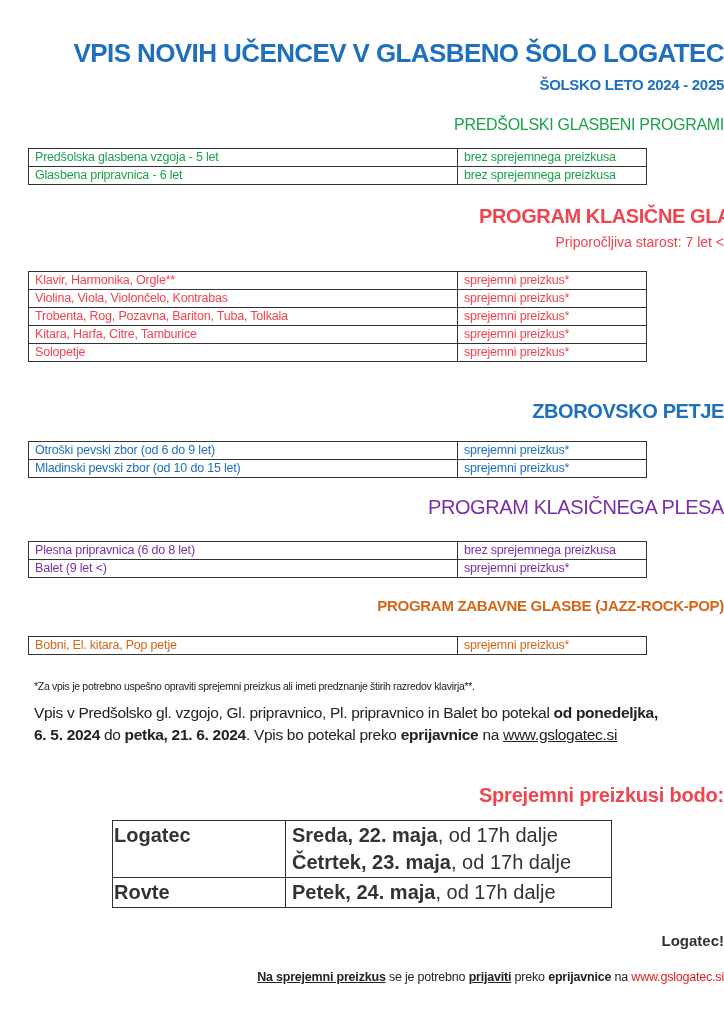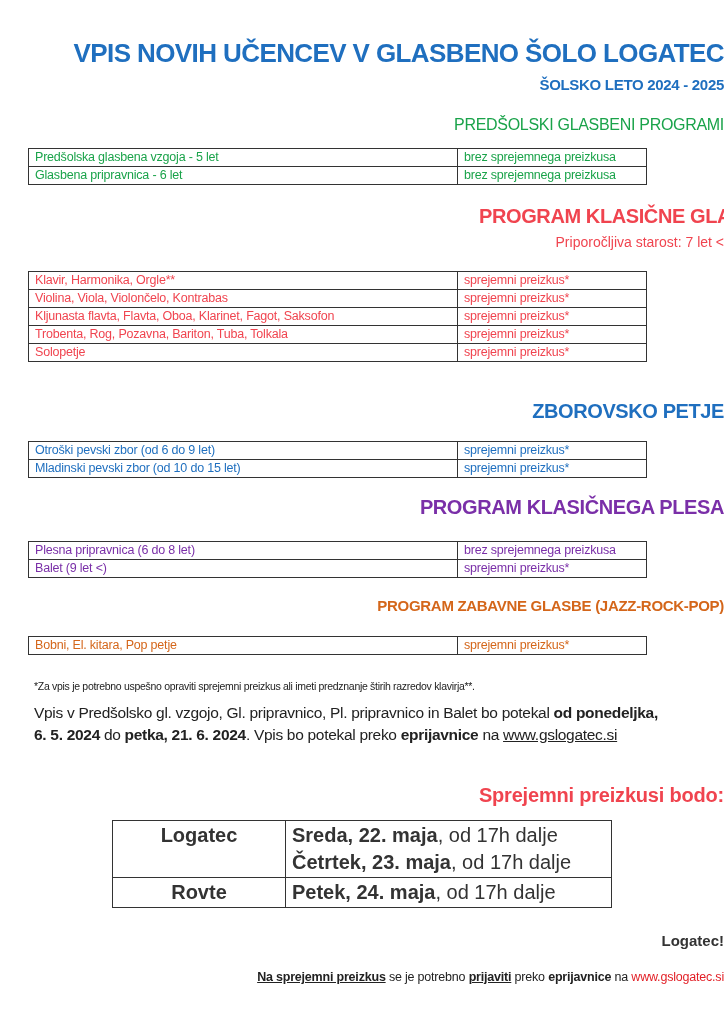--- a/index.html
+++ b/index.html
@@ -6,42 +6,42 @@
   body { width: 724px; height: 1024px; position: relative; overflow: hidden;
          font-family: "Liberation Sans", "DejaVu Sans", sans-serif; color: #222; }
   .abs { position: absolute; }
   .center { left: 0; width: 724px; text-align: right; }
   .title { top: 38px; font-size: 26px; font-weight: bold; color: #1f6fbf; letter-spacing: -0.6px; }
   .subtitle { top: 76px; font-size: 15px; font-weight: bold; color: #1f6fbf; letter-spacing: -0.3px; }
   .sec-green { top: 116px; font-size: 16px; color: #1aa34a; letter-spacing: -0.3px; }
   .sec-red { top: 205px; font-size: 20px; font-weight: bold; color: #f0444f; letter-spacing: -0.4px; padding-left: 47px; }
   .sec-red-sub { top: 234px; font-size: 14px; color: #f0444f; }
   .sec-blue { top: 400px; font-size: 20px; font-weight: bold; color: #1f6fbf; letter-spacing: -0.4px; }
-  .sec-purple { top: 496px; font-size: 20px; font-weight: bold; color: #7a2fa8; letter-spacing: -0.4px; }
+  .sec-purple { top: 496px; font-size: 20px; font-weight: normal; color: #7a2fa8; letter-spacing: -0.4px; }
   .sec-orange { top: 597px; font-size: 15px; font-weight: bold; color: #d4661a; letter-spacing: -0.3px; }
 
   table.prog { position: absolute; left: 28px; width: 619px; border-collapse: collapse; table-layout: fixed; }
   table.prog td { border: 1.5px solid #333; height: 17px; padding: 0 0 0 6px; font-size: 12.5px;
                   line-height: 17px; white-space: nowrap; overflow: hidden; letter-spacing: -0.2px; }
   table.prog td.c1 { width: 422px; }
   .green td { color: #1aa34a; }
   .red td { color: #f0444f; }
   .blue td { color: #1f6fbf; }
   .purple td { color: #7a2fa8; }
   .orange td { color: #d4661a; }
 
   .footnote { left: 34px; top: 680px; font-size: 10.5px; color: #222; letter-spacing: -0.3px; }
   .enroll { left: 34px; top: 702px; width: 680px; font-size: 15.5px; line-height: 22px; color: #222; letter-spacing: -0.3px; }
   .enroll b { font-weight: bold; }
   .enroll u { text-decoration: underline; }
 
   .exam-title { top: 784px; font-size: 20px; font-weight: bold; color: #f0444f; letter-spacing: -0.2px; }
   table.exam { position: absolute; left: 112px; top: 820px; width: 500px; border-collapse: collapse; table-layout: fixed; }
   table.exam td { border: 1.5px solid #333; font-size: 20px; color: #333; vertical-align: top; line-height: 27px; }
-  table.exam td.loc { width: 170px; text-align: center; font-weight: bold; }
+  table.exam td.loc { width: 170px; font-weight: bold; }
   table.exam td.dates { padding-left: 6px; white-space: nowrap; }
   table.exam .line { display: block; }
 
   .important { top: 932px; font-size: 15px; font-weight: bold; color: #333; }
   .note { top: 970px; font-size: 12.5px; color: #222; letter-spacing: -0.2px; }
   .note .u { text-decoration: underline; font-weight: bold; margin-top: 11px; }
   .note .red { color: #e21f26; }
 </style>
 </head>
 <body>
@@ -69,25 +69,25 @@
   <tbody>
       <tr>
         <td class="c1">Klavir, Harmonika, Orgle**</td>
         <td>sprejemni preizkus*</td>
       </tr>
   <tr>
         <td class="c1">Violina, Viola, Violončelo, Kontrabas</td>
         <td>sprejemni preizkus*</td>
       </tr>
   <tr>
-        <td class="c1">Kljunasta flavta, Flavta, Oboa, Klarinet, Fagot, Saksofon</td>
+        <td class="c1">Trobenta, Rog, Pozavna, Bariton, Tuba, Tolkala</td>
         <td>sprejemni preizkus*</td>
       </tr>
   <tr>
-        <td class="c1">Trobenta, Rog, Pozavna, Bariton, Tuba, Tolkala</td>
+        <td class="c1">Kitara, Harfa, Citre, Tamburice</td>
         <td>sprejemni preizkus*</td>
       </tr>
   <tr>
         <td class="c1">Solopetje</td>
         <td>sprejemni preizkus*</td>
       </tr>
 </tbody>
   </table>
 
 <div class="abs center sec-blue">ZBOROVSKO PETJE</div>

